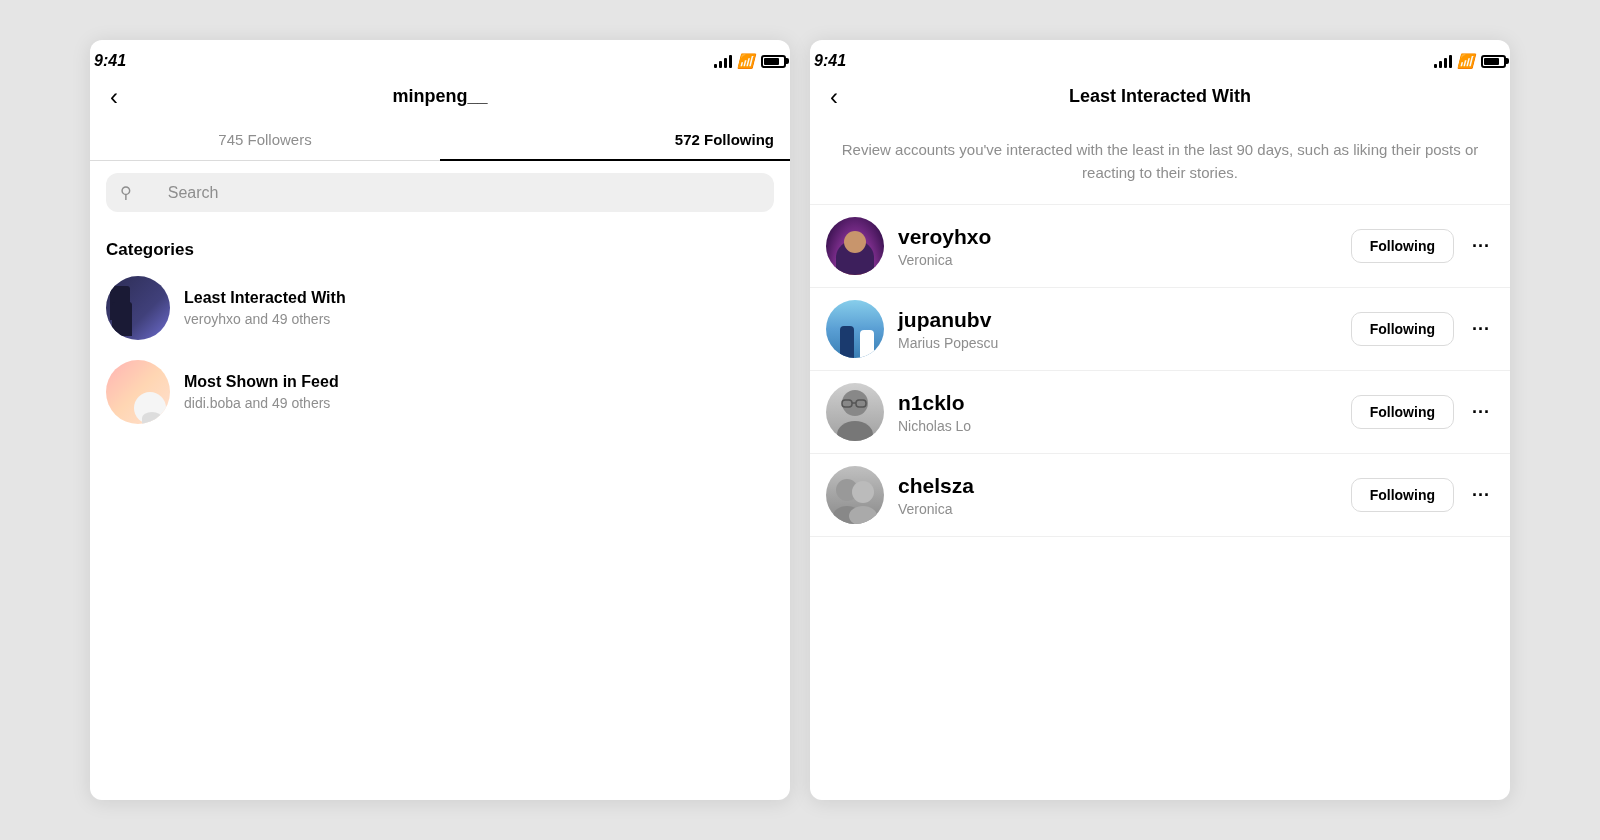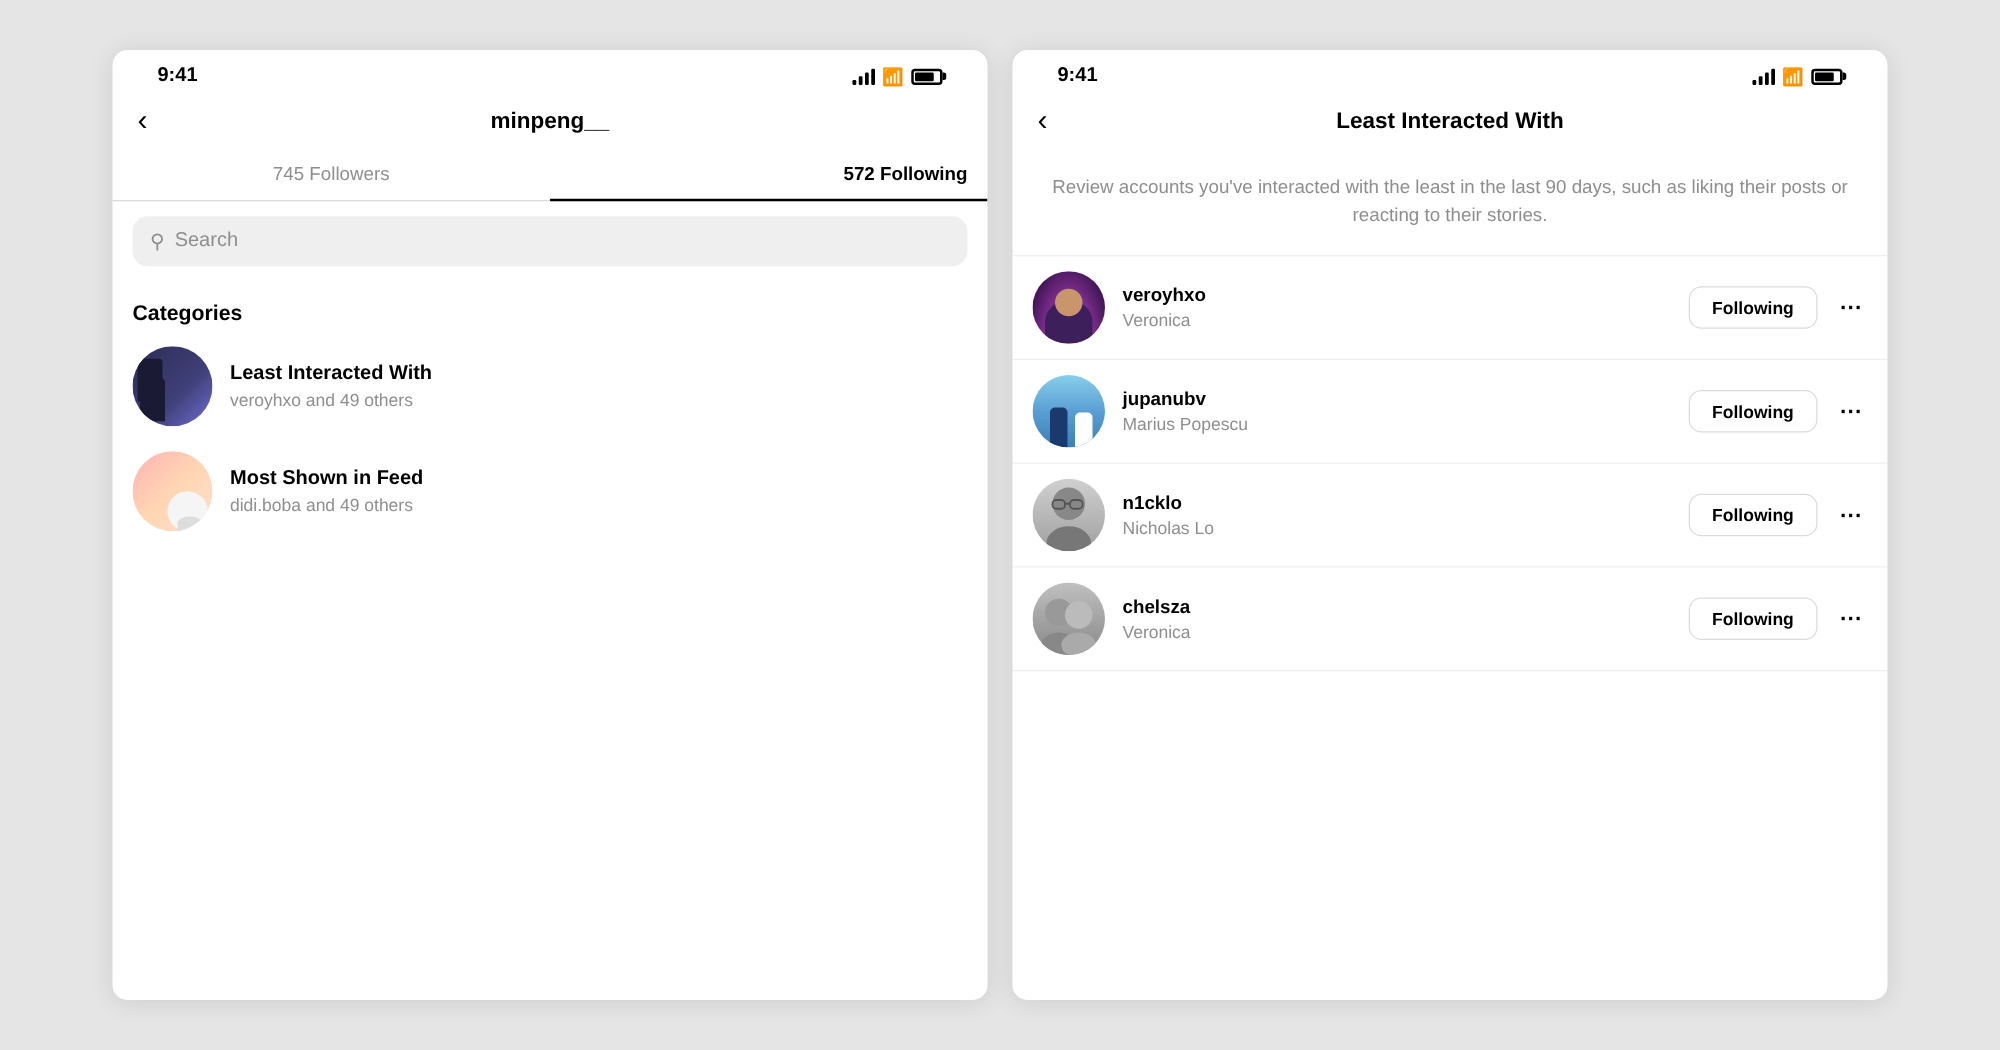--- a/index.html
+++ b/index.html
@@ -29,23 +29,24 @@
       flex-direction: column;
       margin: 0 10px;
       box-shadow: 0 2px 20px rgba(0,0,0,0.1);
     }
 
     
     .status-bar {
       display: flex;
       justify-content: space-between;
       align-items: center;
-      padding: 12px 36px 8px;
+      padding: 12px 4px 8px;
       font-size: 15px;
       font-weight: 600;
+      font-style: italic;
     }
 
     .status-time {
       font-weight: 700;
       font-size: 16px;
     }
 
     .status-icons {
       display: flex;
       align-items: center;
@@ -169,20 +170,21 @@
     }
 
     .search-icon-svg {
       color: #8e8e8e;
       font-size: 16px;
     }
 
     .search-placeholder {
       font-size: 16px;
       color: #8e8e8e;
+      margin-left: 28px;
     }
 
     .categories-section {
       padding: 16px 16px 12px;
       flex: 1;
     }
 
     .categories-title {
       font-size: 17px;
       font-weight: 700;
@@ -294,21 +296,21 @@
       border-radius: 50%;
       overflow: hidden;
       flex-shrink: 0;
     }
 
     .user-info {
       flex: 1;
     }
 
     .user-handle {
-      font-size: 15px;
+      font-size: 21px;
       font-weight: 600;
       margin-bottom: 3px;
     }
 
     .user-name {
       font-size: 14px;
       color: #8e8e8e;
     }
 
     .following-btn {

